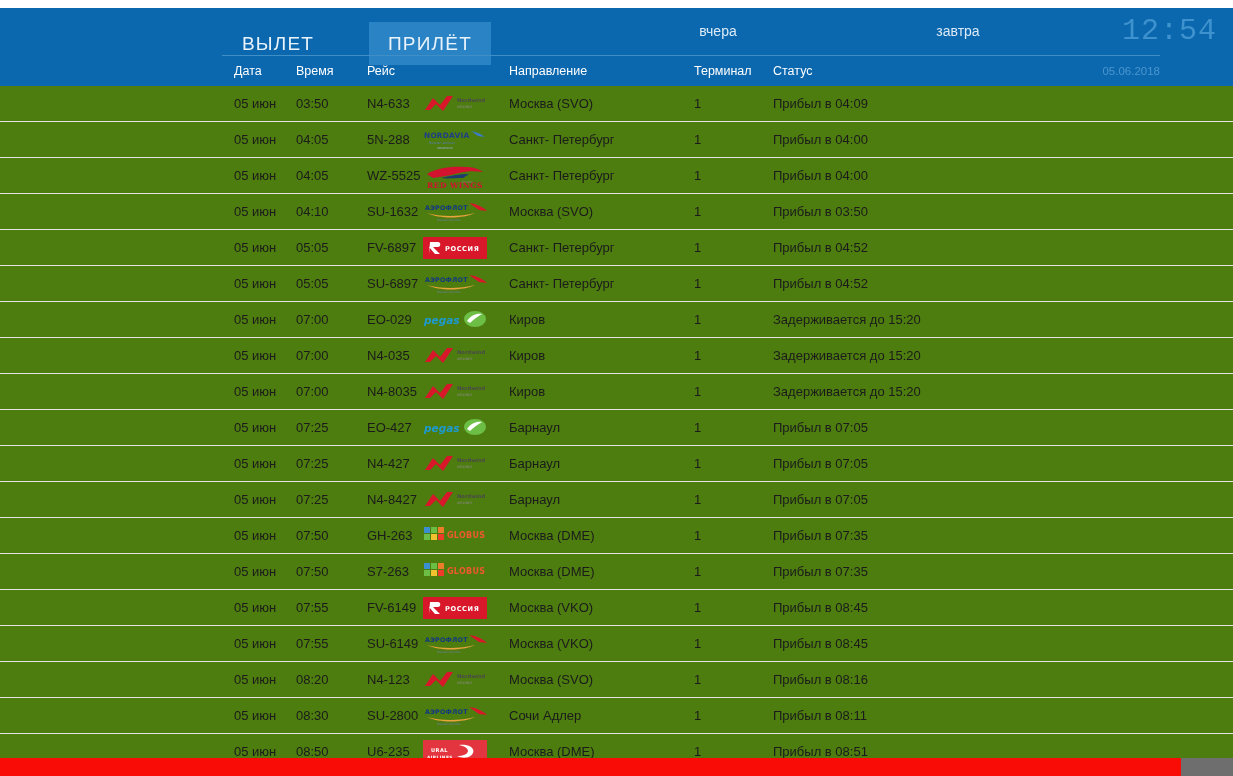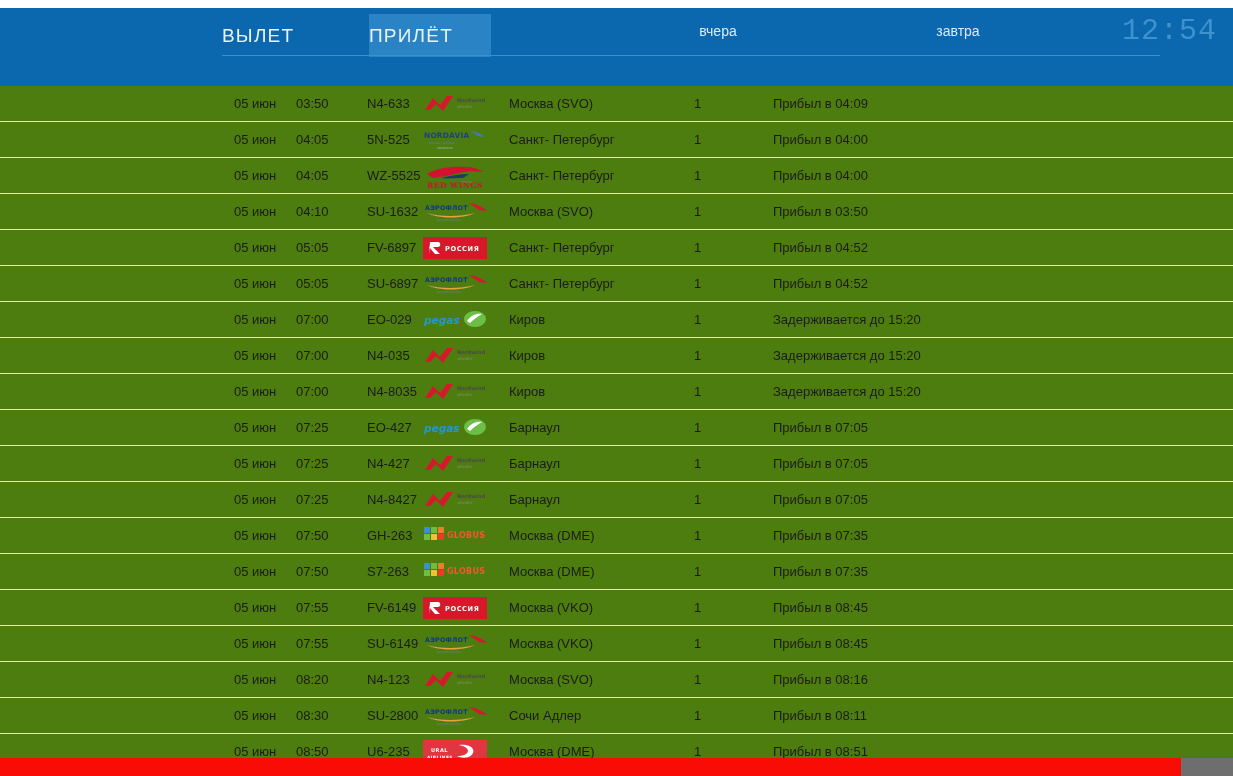--- a/index.html
+++ b/index.html
@@ -28,23 +28,24 @@
   .tabs-row {
     position: absolute;
     left: 0;
     top: 0;
     height: 47px;
     width: 1233px;
   }
 
   .tab {
     position: absolute;
-    top: 6px;
+    top: 14px;
     height: 43px;
     line-height: 43px;
+    text-align: center;
     color: #e9f3fb;
     font-size: 19px;
     letter-spacing: 1.2px;
     cursor: pointer;
   }
   .tab.active {
     background: #2a83c4;
   }
 
   .tab-vylet   { left: 222px;  width: 112px; }
@@ -223,20 +224,29 @@
     <div class="tab tab-prilet active">ПРИЛЁТ</div>
 
     <div class="daytab day-yest">вчера</div>
     <div class="daytab day-tom">завтра</div>
 
     <div class="clock">12:54</div>
   </div>
 
   <div class="hdr-rule"></div>
 
+  <div class="cols-row">
+    <div class="col-h ch-date">Дата</div>
+    <div class="col-h ch-time">Время</div>
+    <div class="col-h ch-fl">Рейс</div>
+    <div class="col-h ch-dir">Направление</div>
+    <div class="col-h ch-term">Терминал</div>
+    <div class="col-h ch-stat">Статус</div>
+    <div class="col-h ch-day">05.06.2018</div>
+  </div>
 </div>
 
 <div class="ad-panel">
   <div class="ad-text">
     <div>ПЕРЕХОД НА</div>
     <div>НОВЫЙ САЙТ</div>
     <div>АЭРОПОРТА</div>
     <div>СИМФЕРОПОЛЬ</div>
   </div>
   <div class="ad-logo">
@@ -265,21 +275,21 @@
             </svg>
           </div>
         </div>
         <div class="cell c-dir">Москва (SVO)</div>
         <div class="cell c-term">1</div>
         <div class="cell c-stat">Прибыл в 04:09</div>
       </div>
       <div class="row">
         <div class="cell c-date">05 июн</div>
         <div class="cell c-time">04:05</div>
-        <div class="cell c-fl">5N-525</div>
+        <div class="cell c-fl">5N-288</div>
         <div class="cell c-logo">
           <div class="logo-box">
             <svg width="68" height="24" viewBox="0 0 68 24">
               <text x="3" y="10" font-family="DejaVu Sans, sans-serif" font-size="7.4" font-weight="bold" fill="#1d3f85" letter-spacing="0.2">NORDAVIA</text>
               <path d="M50 3 C56 4 60 6 64 9 L57 8 C54 6 52 4 50 3 Z" fill="#3b7cc4"></path>
               <text x="8" y="16" font-family="DejaVu Sans, sans-serif" font-size="3.3" fill="#5a7fb5">Russian Airlines</text>
               <text x="16" y="21" font-family="DejaVu Sans, sans-serif" font-size="2.8" fill="#9bb0ce">SMARTAVIA</text>
             </svg>
           </div>
         </div>

